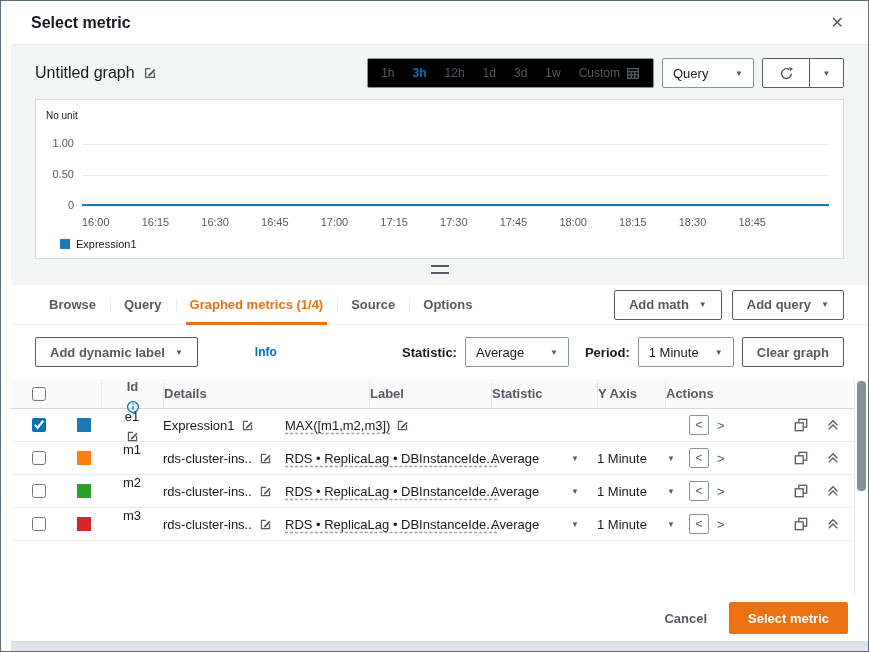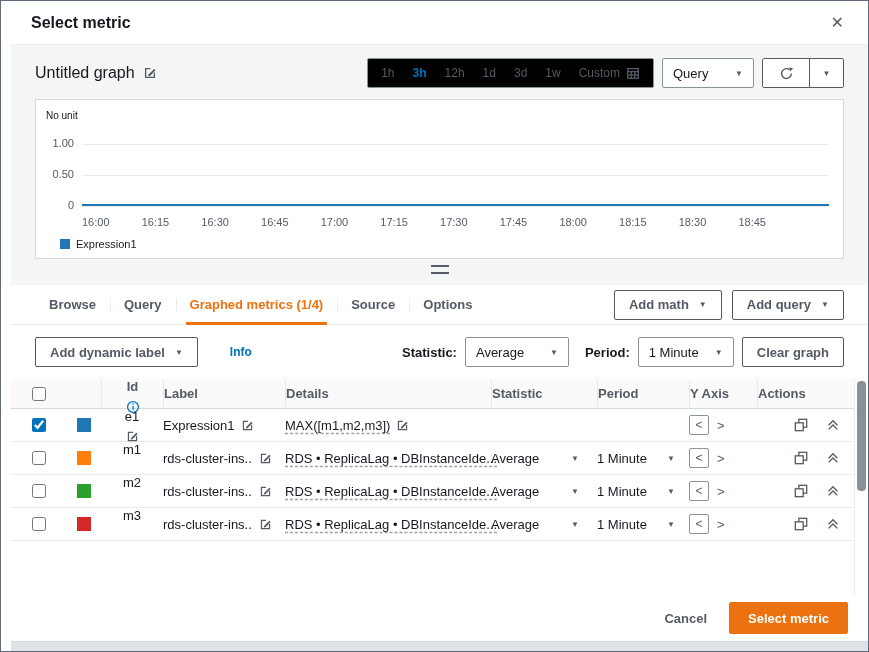--- a/index.html
+++ b/index.html
@@ -98,22 +98,22 @@
     display:inline-flex; align-items:center; gap:10px; height:30px; padding:0 14px;
     background:#fff; border:1px solid #545b64; border-radius:2px;
     font-family:inherit; font-size:13px; font-weight:700; color:#545b64; cursor:pointer;
   }
   .btn-primary {
     background:var(--brand-orange,#ec7211); border:1px solid var(--brand-orange,#ec7211);
     color:#fff; height:32px; padding:0 18px;
   }
   .btn-link { background:none; border:none; color:#545b64; font-weight:700; font-size:13px; cursor:pointer; font-family:inherit; }
   
-  .controls-row { flex:0 0 54px; display:flex; align-items:center; padding:12px 24px; background:#fff; }
-  .info-link { margin-left:32px; color:var(--accent,#0073bb); font-weight:700; font-size:12px; text-decoration:none; cursor:pointer; }
+  .controls-row { flex:0 0 54px; display:flex; align-items:center; padding:12px 24px; background:#fff;gap:45px; }
+  .info-link { margin-left:12px; color:var(--accent,#0073bb); font-weight:700; font-size:12px; text-decoration:none; cursor:pointer; }
   .ctl-right { margin-left:auto; display:flex; align-items:center; gap:8px; }
   .ctl-label { font-size:13px; font-weight:700; color:#16191f; margin-left:8px; }
   .sel-stat { width:104px; } .sel-period { width:96px; }
   
   .table-wrap { flex:1 1 auto; position:relative; background:#fff; overflow:hidden; }
   .thead, .trow { display:flex; align-items:center; }
   .thead {
     height:30px; background:#fafafa; border-bottom:1px solid #d5dbdb;
     font-size:13px; font-weight:700; color:#545b64;
   }
@@ -298,24 +298,23 @@
         </div>
       <div class="cell c-color"></div>
       <div class="cell c-id hsep">
         <span>Id</span>
         <svg class="i i-info" width="14" height="14" viewBox="0 0 16 16">
           <circle class="s" cx="8" cy="8" r="6.2"></circle>
             <rect class="f" x="7.25" y="6.8" width="1.5" height="4.4"></rect>
             <circle class="f" cx="8" cy="4.7" r="0.95"></circle>
         </svg>
       </div>
+      <div class="cell c-details hsep">Details</div>
       <div class="cell c-label hsep">Label</div>
-      <div class="cell c-details hsep">Details</div>
       <div class="cell c-stat hsep">Statistic</div>
-      <div class="cell c-period hsep">Period</div>
       <div class="cell c-yaxis hsep">Y Axis</div>
       <div class="cell c-actions hsep" style="justify-content:flex-start;">Actions</div>
     </div>
 
     <div class="trow">
       <div class="cell c-check">
           <input type="checkbox" checked="" style="">
         </div>
       <div class="cell c-color">
           <span class="swatch" style="background-color: rgb(31, 119, 180);"></span>

